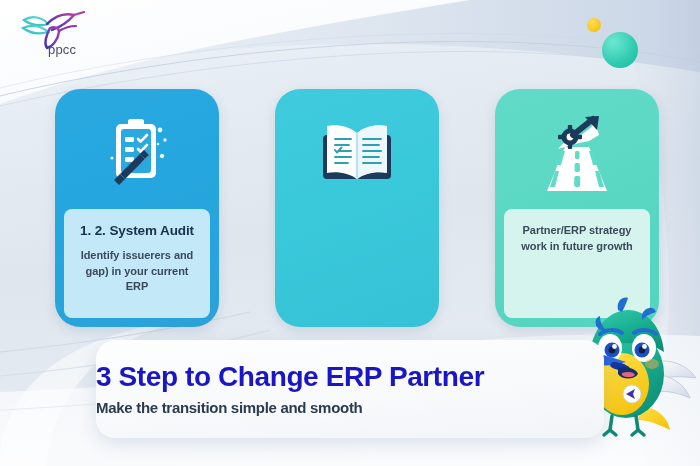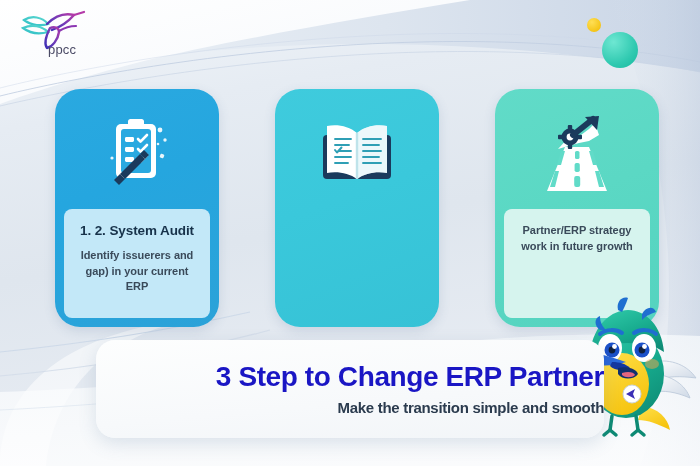--- a/index.html
+++ b/index.html
@@ -82,21 +82,21 @@
   }
 
   
   .banner {
     position:absolute; left:96px; top:340px;
     width:508px; height:98px;
     background:linear-gradient(175deg,#fdfefe 0%,#f7f9fb 60%,#f2f5f8 100%);
     border-radius:19px;
     box-shadow:0 6px 18px rgba(80,110,150,0.17);
     display:flex; flex-direction:column;
-    align-items:flex-end; justify-content:center;
+    align-items:flex-start; justify-content:center;
   }
   .banner-title {
     font-size:28px; font-weight:700; color:#1a16c4;
     letter-spacing:-0.4px; line-height:1.1;
     margin-bottom:7px;
   }
   .banner-sub {
     font-size:15px; font-weight:700; color:#2b3b4e;
     letter-spacing:-0.3px;
   }

